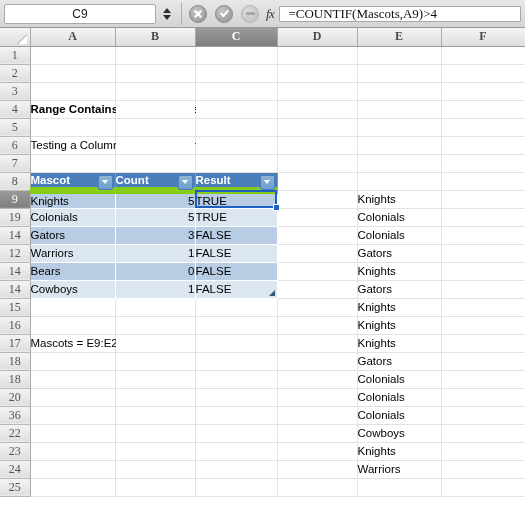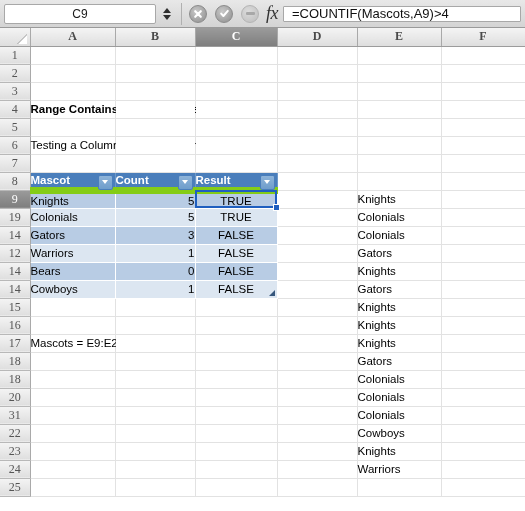--- a/index.html
+++ b/index.html
@@ -88,39 +88,40 @@
   }
   .eq-bar {
     width: 9px;
     height: 3px;
     background: #a8a8a8;
     border-radius: 1px;
   }
   .fx-label {
     font-family: "Liberation Serif", serif;
     font-style: italic;
-    font-size: 18px;
+    font-size: 13px;
     color: #333333;
     margin: 0 5px 0 3px;
     letter-spacing: -0.5px;
   }
   .formula-input {
     flex: 1;
     height: 16px;
     box-sizing: border-box;
     background: #ffffff;
     border: 1px solid #a8a8a8;
     border-left: 1px solid #a8a8a8;
     display: flex;
     align-items: center;
     padding-left: 8px;
     font-size: 13px;
     color: #101010;
     margin-right: 2px;
     border-radius: 1px;
+    font-family: Liberation Serif, serif;
   }
 
   
   .grid-wrap { position: relative; }
   table.grid {
     border-collapse: collapse;
     table-layout: fixed;
     width: 525px;
   }
   table.grid td, table.grid th {
@@ -201,21 +202,21 @@
     padding: 0 3px;
     font-size: 11.5px;
     white-space: nowrap;
     overflow: visible;
     position: relative;
   }
   .cell.spill { overflow: visible; }
 
   .bold { font-weight: bold; }
   .right { text-align: right; padding-right: 5px; }
-  .center { text-align: center; }
+  .center { text-align: left; }
 
   
   .thead-cell {
     background: #4a7ebb;
     color: #ffffff;
     font-weight: bold;
     border-right: 1px solid #6e99c9;
     border-bottom: 7px solid #84cc16;
     font-size: 11.5px;
     padding-left: 4px;
@@ -505,21 +506,21 @@
         <tr>
           <td class="rowhead">20</td>
           <td class="cell"></td>
           <td class="cell"></td>
           <td class="cell"></td>
           <td class="cell"></td>
           <td class="cell"><span>Colonials</span></td>
           <td class="cell"></td>
         </tr>
         <tr>
-          <td class="rowhead">31</td>
+          <td class="rowhead">36</td>
           <td class="cell"></td>
           <td class="cell"></td>
           <td class="cell"></td>
           <td class="cell"></td>
           <td class="cell"><span>Colonials</span></td>
           <td class="cell"></td>
         </tr>
         <tr>
           <td class="rowhead">22</td>
           <td class="cell"></td>

